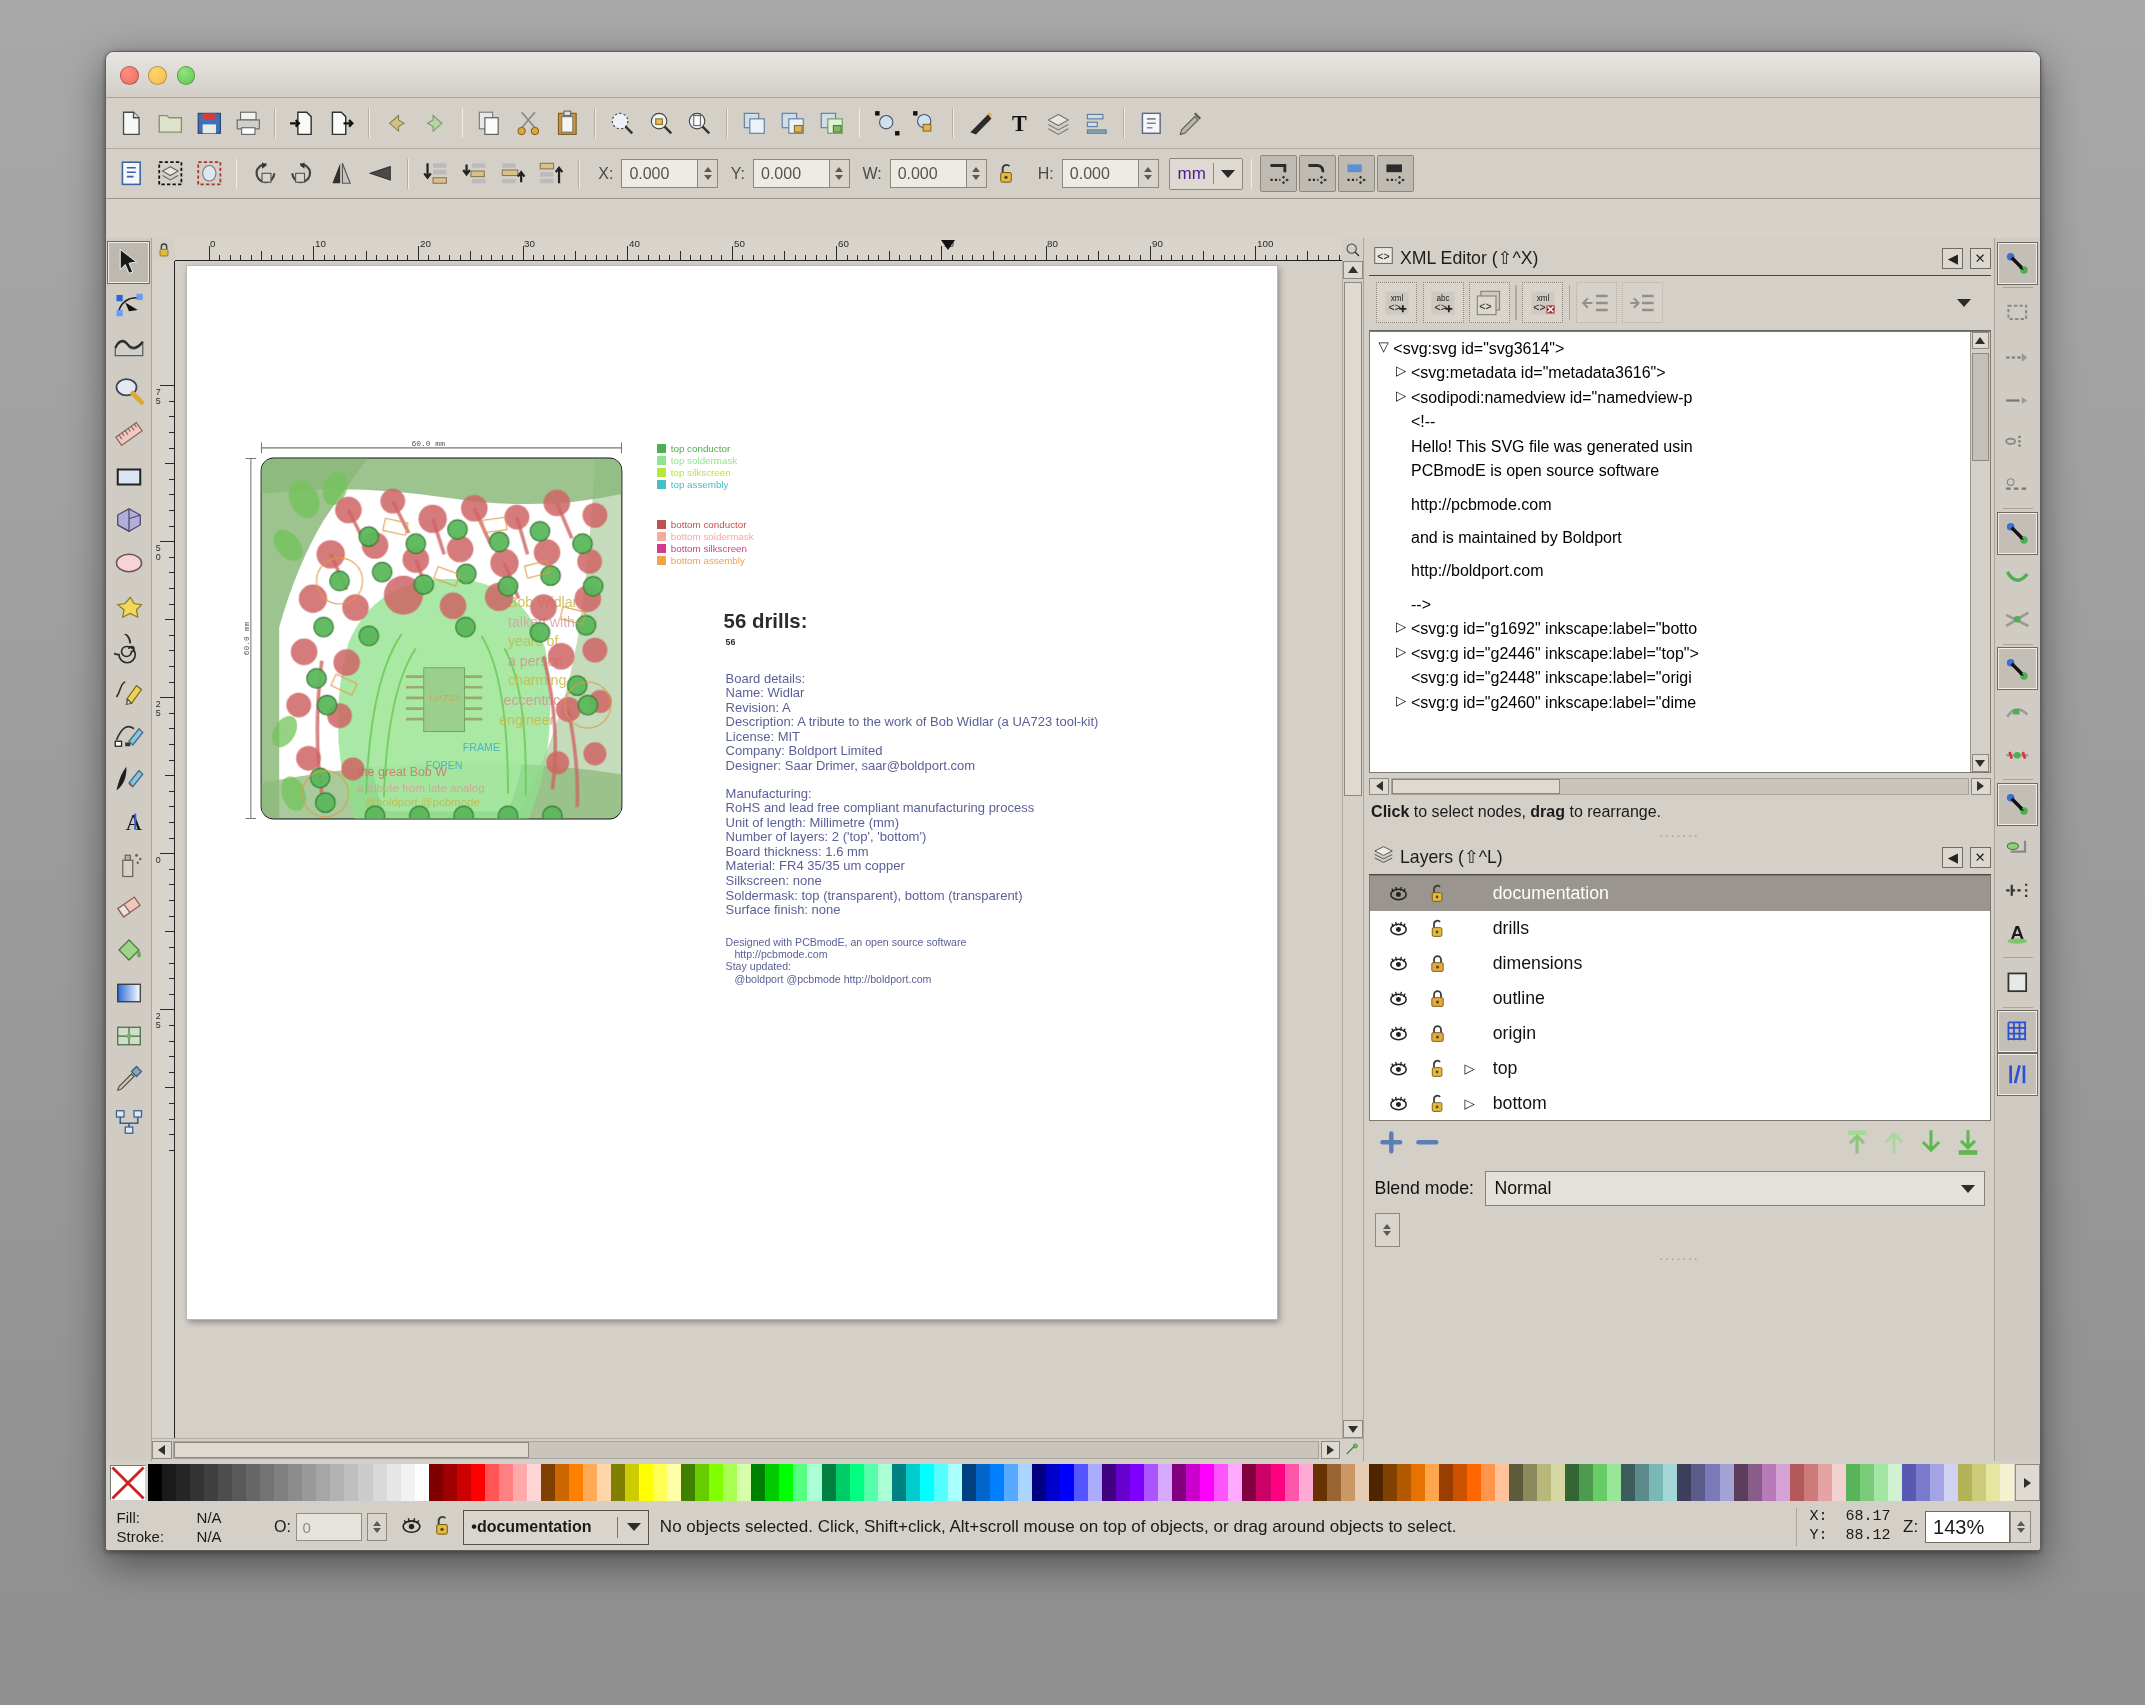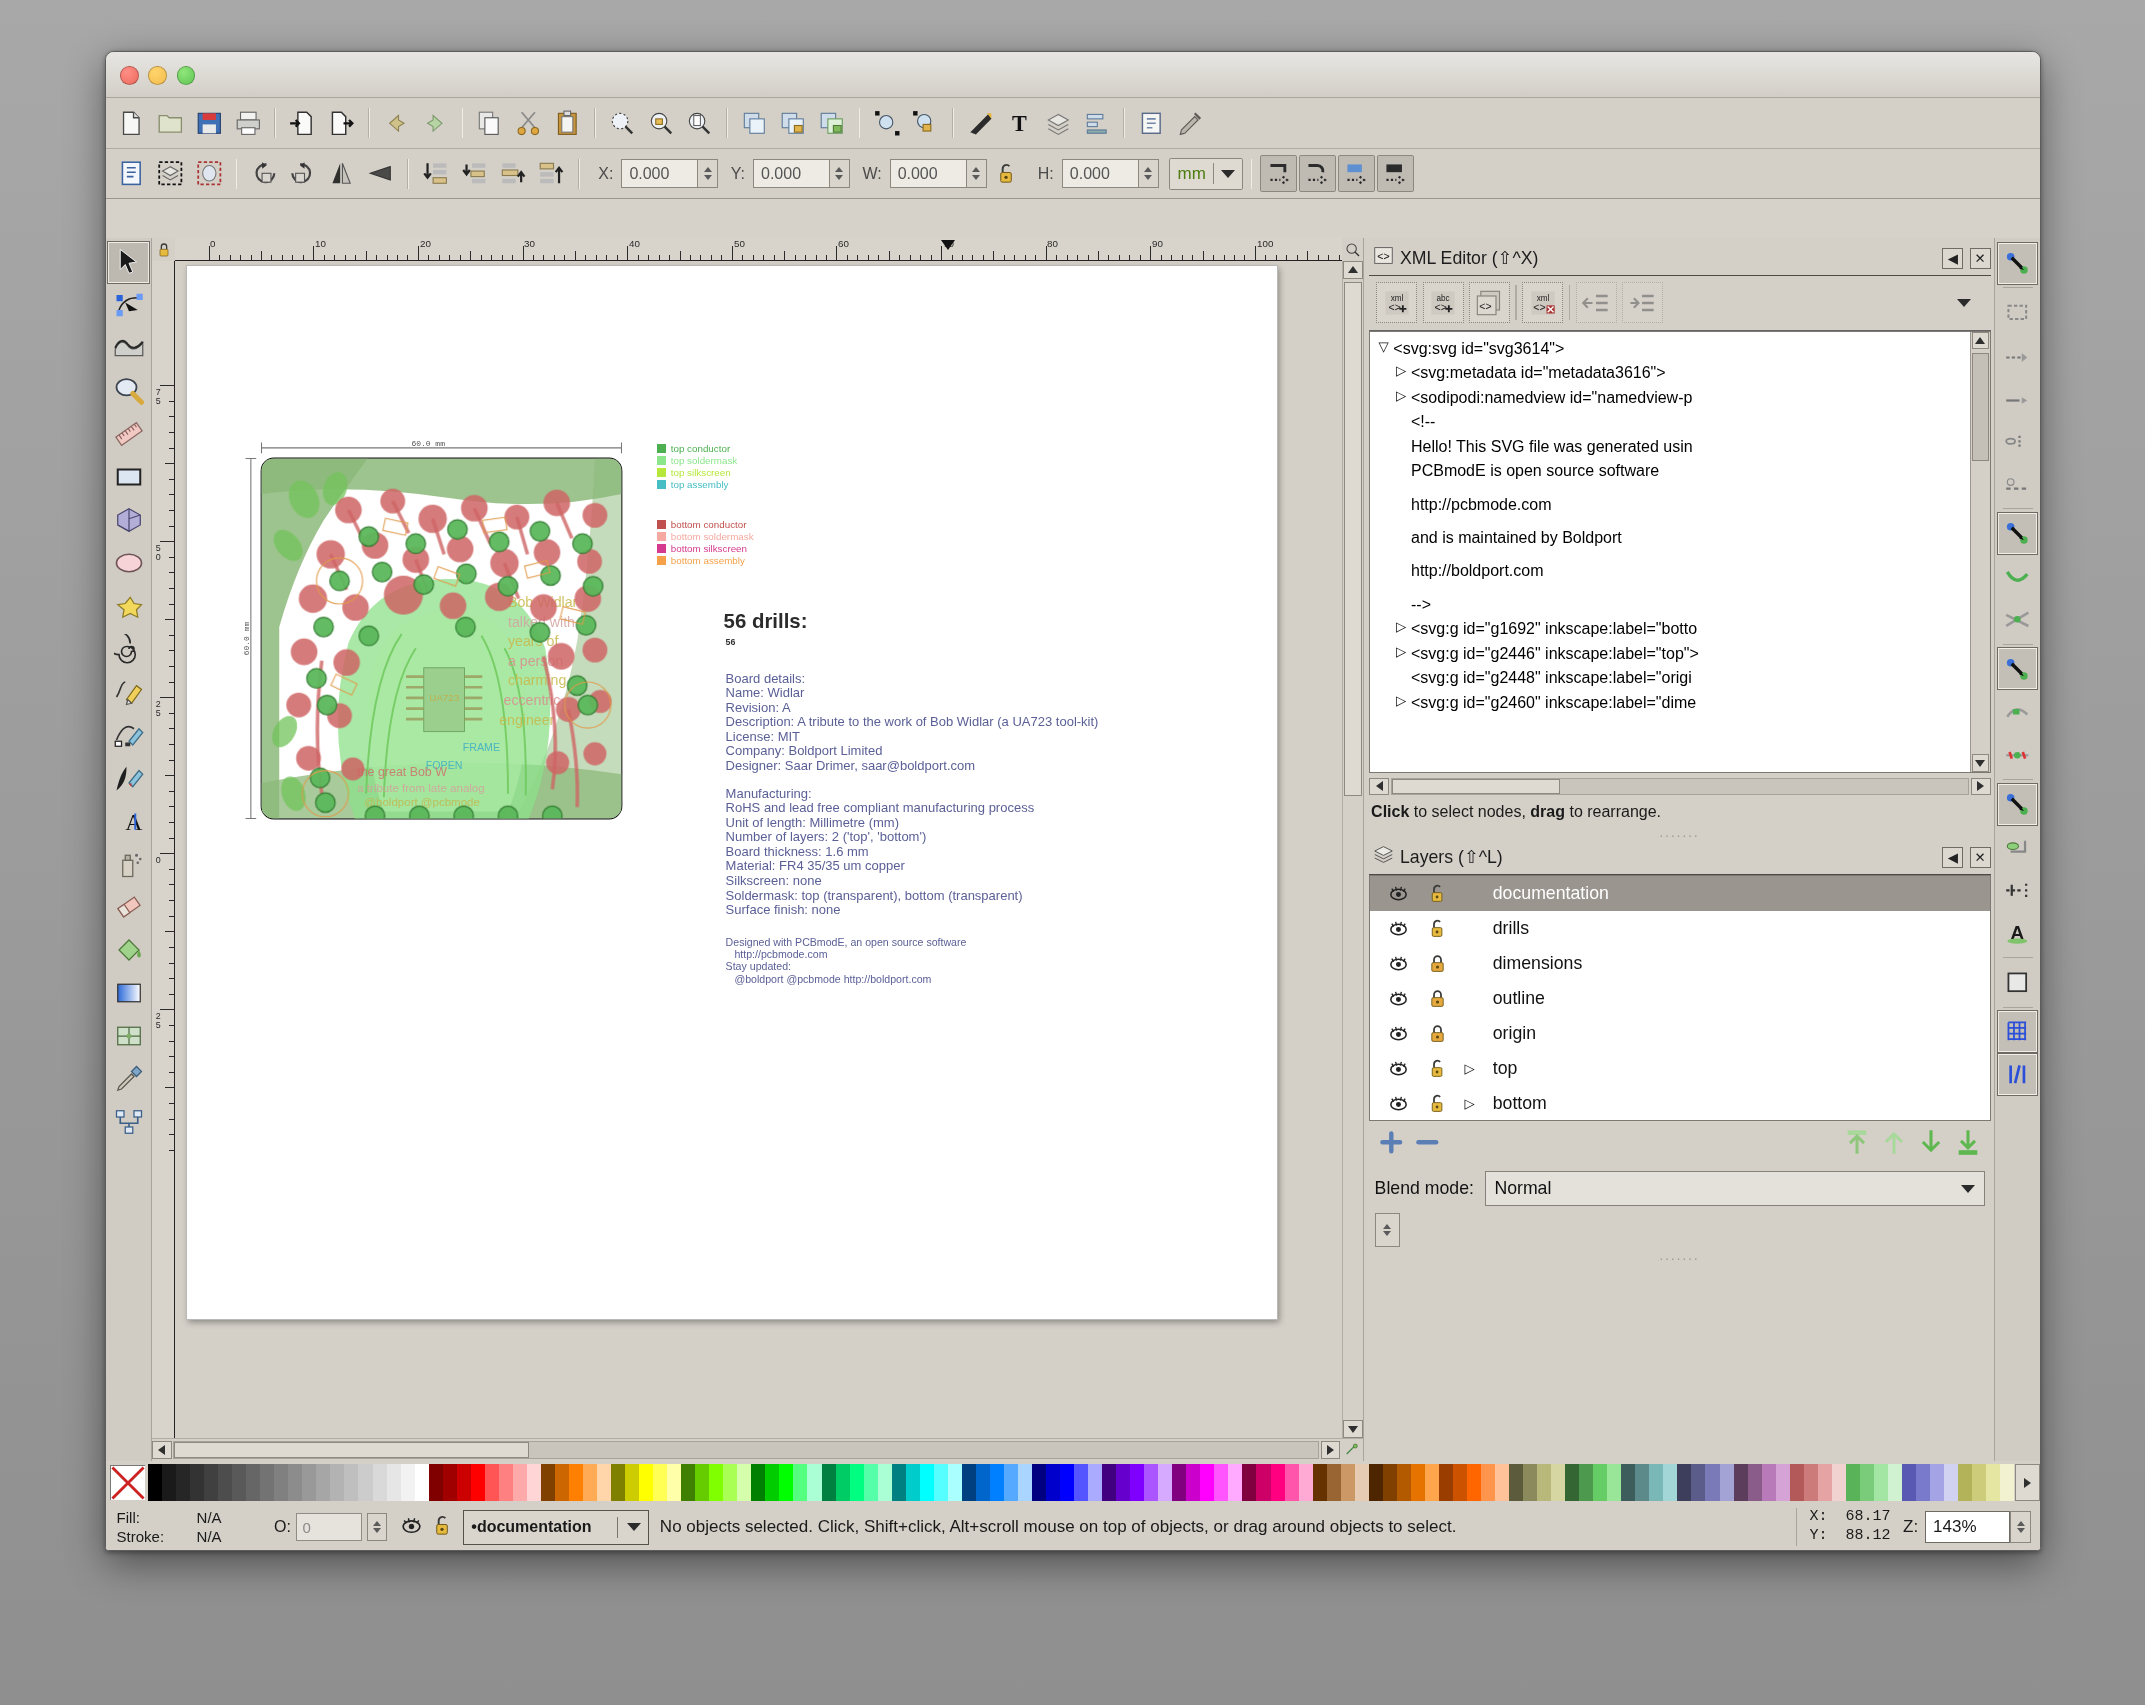--- a/index.html
+++ b/index.html
@@ -88,21 +88,21 @@
     display: flex; flex-direction: column; align-items: center; justify-content: center;
     gap: 2.7px;
   }
   .spin i { display: block; width: 0; height: 0; border-left: 4.4px solid transparent; border-right: 4.4px solid transparent; }
   .spin i.up { border-bottom: 5.3px solid #5a5a5a; }
   .spin i.dn { border-top: 5.3px solid #5a5a5a; }
   .unitsel {
     height: 32px; margin-left: 8.9px;
     background: #dedad2; border: 0.9px solid #8d887f; border-radius: 1.8px;
     display: flex; align-items: center; gap: 7px; padding: 0 7px;
-    font-size: 17px; color: #4d7c0f; justify-content: flex-end;
+    font-size: 17px; color: #4c1d95; justify-content: flex-end;
   }
   .caret { width: 0; height: 0; border-left: 7px solid transparent; border-right: 7px solid transparent; border-top: 8.9px solid #2b2b2b; }
   .vsep2 { width: 0.9px; height: 21px; background: #8d887f; }
   .tbtn-pressed { background: #bfbbb3; border: 0.9px solid #8c877f; border-radius: 1.8px; }
   
   .bodyarea { position: absolute; left:0; right:0; top: 186px; bottom: 89px; display: flex; }
   
   .toolstrip {
     width: 46px; background: #d0ccc4;
     border-right: 0.9px solid #a9a49c;
@@ -194,21 +194,21 @@
   .statusbar { position: absolute; left: 0; right: 0; bottom: 0; height: 46px; background: #d4d0c8; display: flex; align-items: center; font-size: 16px; color: #1a1a1a; }
   .fillstroke { width: 168px; padding-left: 10.6px; }
   .fsrow { display: flex; font-size: 15px; line-height: 19.5px;}
   .fslabel { width: 80px; color: #1a1a1a; }
   .fsval { color: #1a1a1a; }
   .obox { display: flex; align-items: center; gap: 5.3px; }
   .ofield { width: 66px; height: 28px; background: #e6e3dd; border: 0.9px solid #918c84; font-size: 15px; color: #8a8a8a; display: flex; align-items: center; padding-left: 5.3px;}
   .layerindicator { height: 35px; min-width: 186px; background: #d9d5cd; border: 1.8px solid #55524c; display: flex; align-items: center; gap: 8.9px; padding: 0 7px; font-size: 16px; font-weight: bold; }
   .statusmsg { flex: 1; padding-left: 10.6px; font-size: 17px; }
   .coords { font-family: "Liberation Mono", monospace; font-size: 15px; line-height: 18.6px; border-left: 0.9px solid #a9a49c; padding-left: 12.4px;}
-  .zoomfield { width: 85px; height: 32px; background: #fff; border: 0.9px solid #6f6b64; display: flex; align-items: center; padding-left: 7px; font-size: 17px;}
+  .zoomfield { width: 85px; height: 32px; background: #fff; border: 0.9px solid #6f6b64; display: flex; align-items: center; padding-left: 7px; font-size: 20px;}
   
   .pcbwrap { position: absolute; left: 55px; top: 173px; width: 399px; height: 399px; }
   .legend { position: absolute; font-size: 9.8px; line-height: 12px; }
   .legrow { display: flex; align-items: center; gap: 4.4px; height: 12px;}
   .legsw { width: 9.8px; height: 9.8px; }
   .doctext { position: absolute; color: #5a5f96; font-size: 13px; line-height: 14.6px; }
   .doctext.small { font-size: 10.6px; line-height: 12.4px; }
   .docbig { position: absolute; font-weight: bold; font-size: 20.4px; color: #2b2b2b; text-align: center;}
 </style>
 </head>

